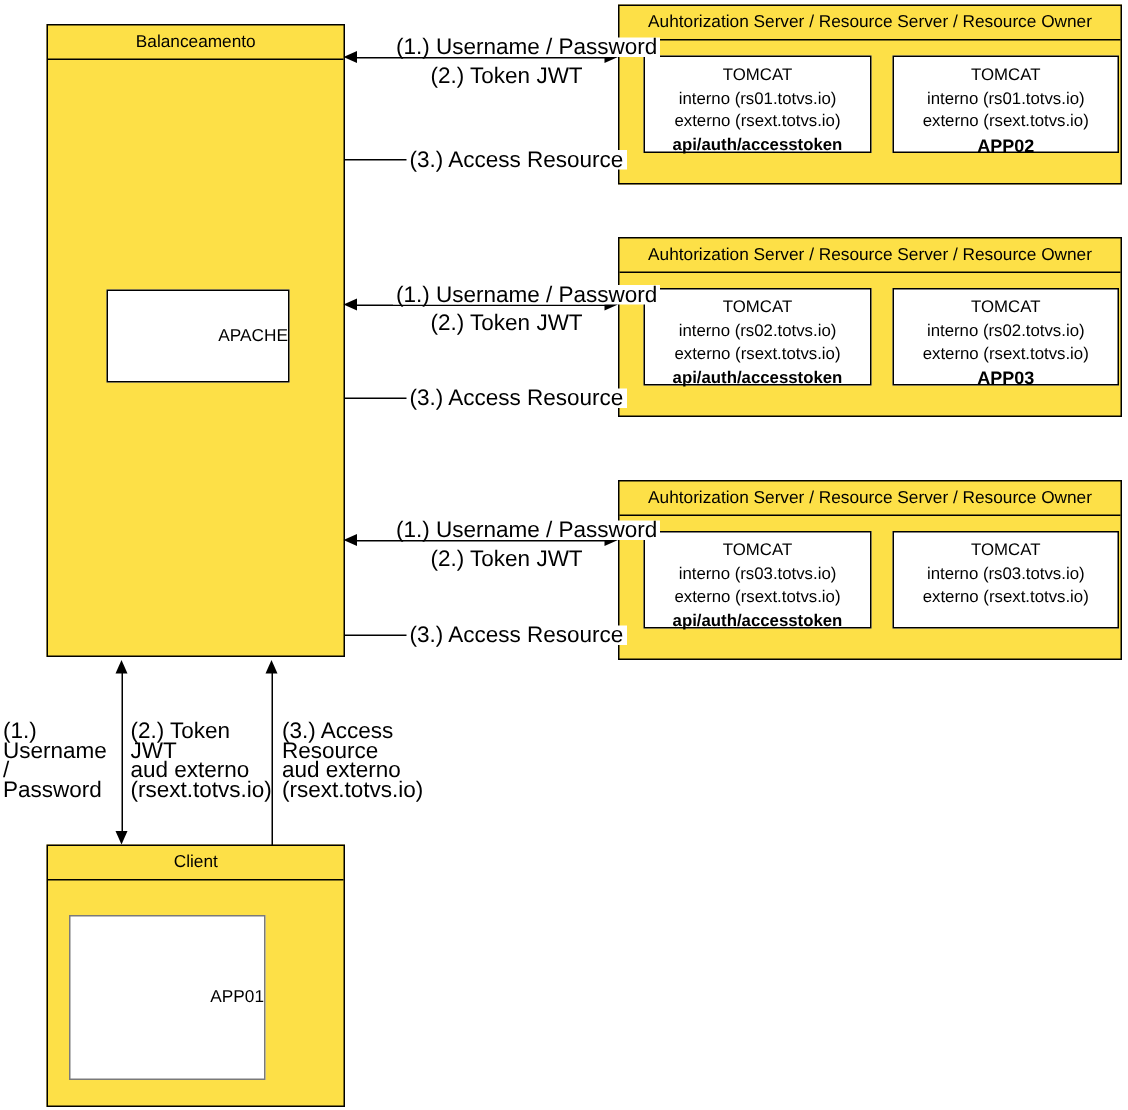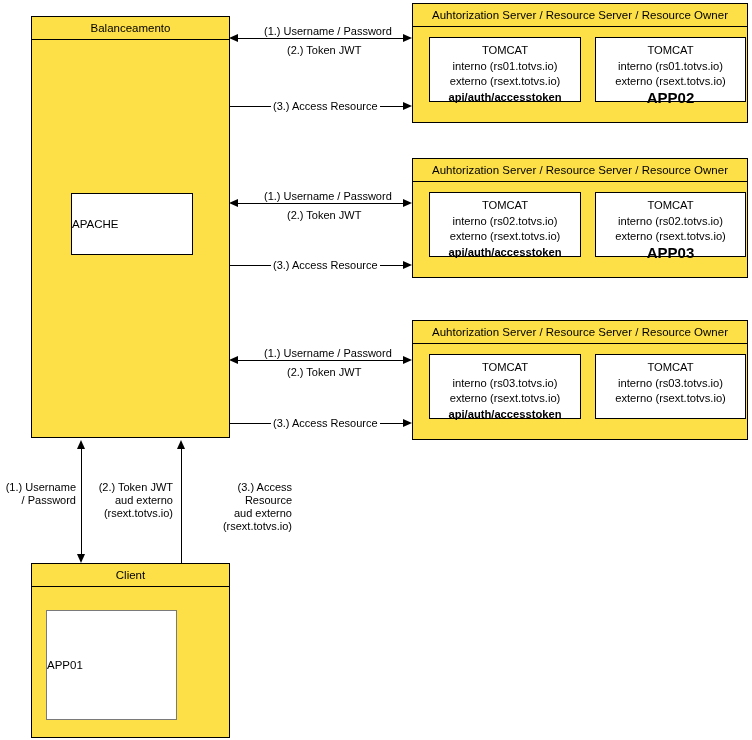--- a/index.html
+++ b/index.html
@@ -49,36 +49,36 @@
   }
   .inner-box.soft {
     border: 1.4px solid #7a7a7a;
   }
   .center-label {
     position: absolute;
     left: 0;
     right: 0;
     top: 50%;
     transform: translateY(-50%);
-    text-align: left;
+    text-align: right;
     font-size: 11.5px;
   }
 
   
   .tc {
     position: absolute;
     left: 0; right: 0;
     font-size: 11.2px;
     line-height: 15.5px;
   }
   .tc-l1 { top: 5px; }
   .tc-l2 { top: 20.5px; }
   .tc-l3 { top: 36px; }
   .tc-l4 { top: 51.5px; font-weight: bold; }
-  .tc-l4.big { font-size: 15px; }
+  .tc-l4.big { font-size: 12px; }
 
   
   .hline {
     position: absolute;
     height: 0;
     border-top: 1.6px solid #000000;
   }
   .vline {
     position: absolute;
     width: 0;
@@ -106,26 +106,26 @@
   }
   .arrow-d {
     border-left: 4.5px solid transparent;
     border-right: 4.5px solid transparent;
     border-top: 9px solid #000000;
   }
 
   
   .lbl {
     position: absolute;
-    font-size: 11px;
+    font-size: 15px;
     line-height: 13px;
     white-space: nowrap;
     background: #ffffff;
     padding: 0 2px;
-    text-align: right;
+    text-align: left;
   }
   .lbl.wrap {
     white-space: normal;
     padding: 0;
     background: transparent;
   }
 </style>
 </head>
 <body>
 

